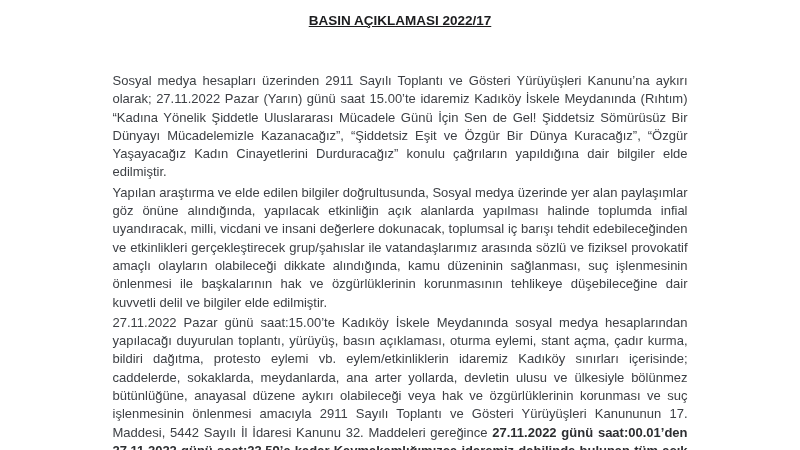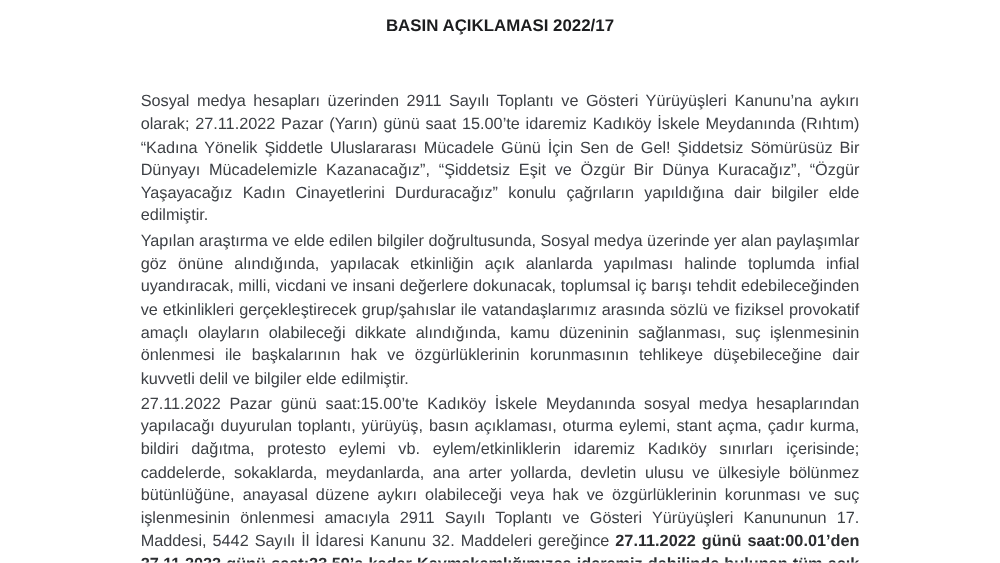--- a/index.html
+++ b/index.html
@@ -25,20 +25,21 @@
     font-weight: 700;
     color: #1c1d1f;
     font-size: 13.5px;
     line-height: 17px;
   }
   .doc-header .hdr-tc {
     margin-top: 5px;
   }
   .doc-header .hdr-title {
     margin-top: 12px;
+    text-decoration: underline;
   }
   .doc-body p {
     margin: 0 0 2px 0;
     text-align: justify;
     text-justify: inter-word;
   }
   .doc-body p.first {
     margin-top: 43px;
   }
   .emphasis {

